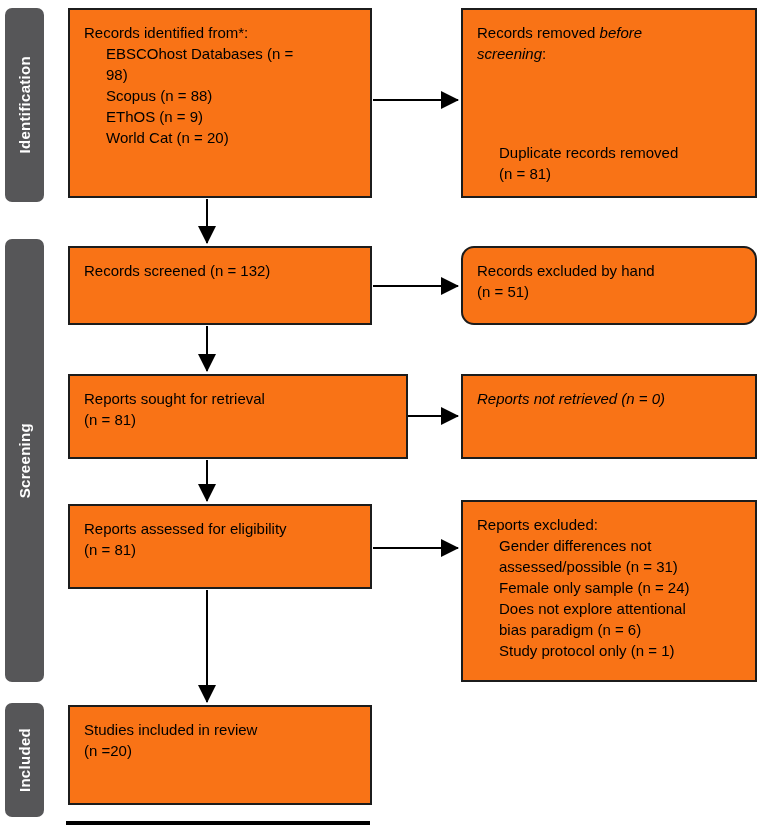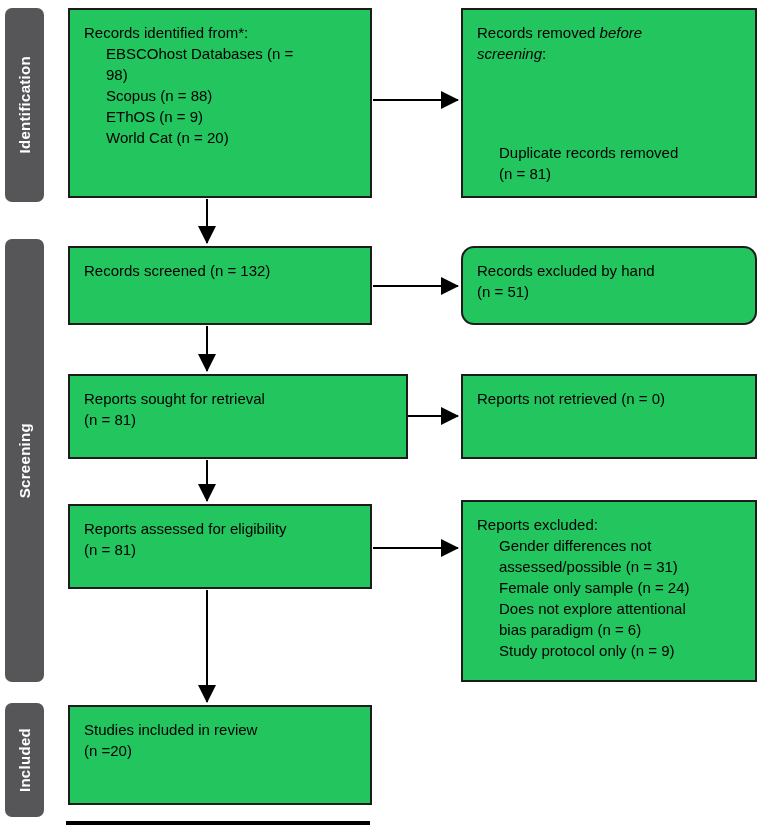--- a/index.html
+++ b/index.html
@@ -22,21 +22,21 @@
   .stage .vlabel {
     writing-mode: vertical-rl;
     transform: rotate(180deg);
     font-weight: bold;
     font-size: 15px;
     letter-spacing: 0.3px;
   }
 
   .box {
     position: absolute; z-index: 1;
-    background: #22c55e;
+    background: #f97316;
     border: 2px solid var(--box_border, #1c1c1c);
     font-size: 15px;
     line-height: 1.4;
     padding: 12px 14px;
   }
   .box.vcenter { display: flex; flex-direction: column; justify-content: space-between; }
   .txt { white-space: pre-line; }
   .italic { font-style: italic; }
   .indent { margin-left: 22px; }
 
@@ -106,29 +106,29 @@
 screening</span><span class="txt">:</span></div>
     <div class="txt indent">Duplicate records removed
 (n = 81)</div>
   </div>
 
   <div class="box vcenter" style="left:461px; top:246px; width:296px; height:79px;border-radius:13px;">
     <div class="txt">Records excluded by hand
 (n = 51)</div>
   </div>
 
-  <div class="box vcenter" style="left:461px; top:374px; width:296px; height:85px;">
+  <div class="box vcenter" style="left:461px; top:374px; width:296px; height:85px;font-style:italic;">
     <div class="txt">Reports not retrieved (n = 0)</div>
   </div>
 
   <div class="box" style="left:461px; top:500px; width:296px; height:182px;">
     <div class="txt">Reports excluded:</div>
     <div class="txt indent">Gender differences not
 assessed/possible (n = 31)</div>
     <div class="txt indent">Female only sample (n = 24)</div>
     <div class="txt indent">Does not explore attentional
 bias paradigm (n = 6)</div>
-    <div class="txt indent">Study protocol only (n = 9)</div>
+    <div class="txt indent">Study protocol only (n = 1)</div>
   </div>
 
   <div class="cropline" style="left:66px; top:821px; width:304px; height:4px;"></div>
 
 </div>
 
 </body></html>

